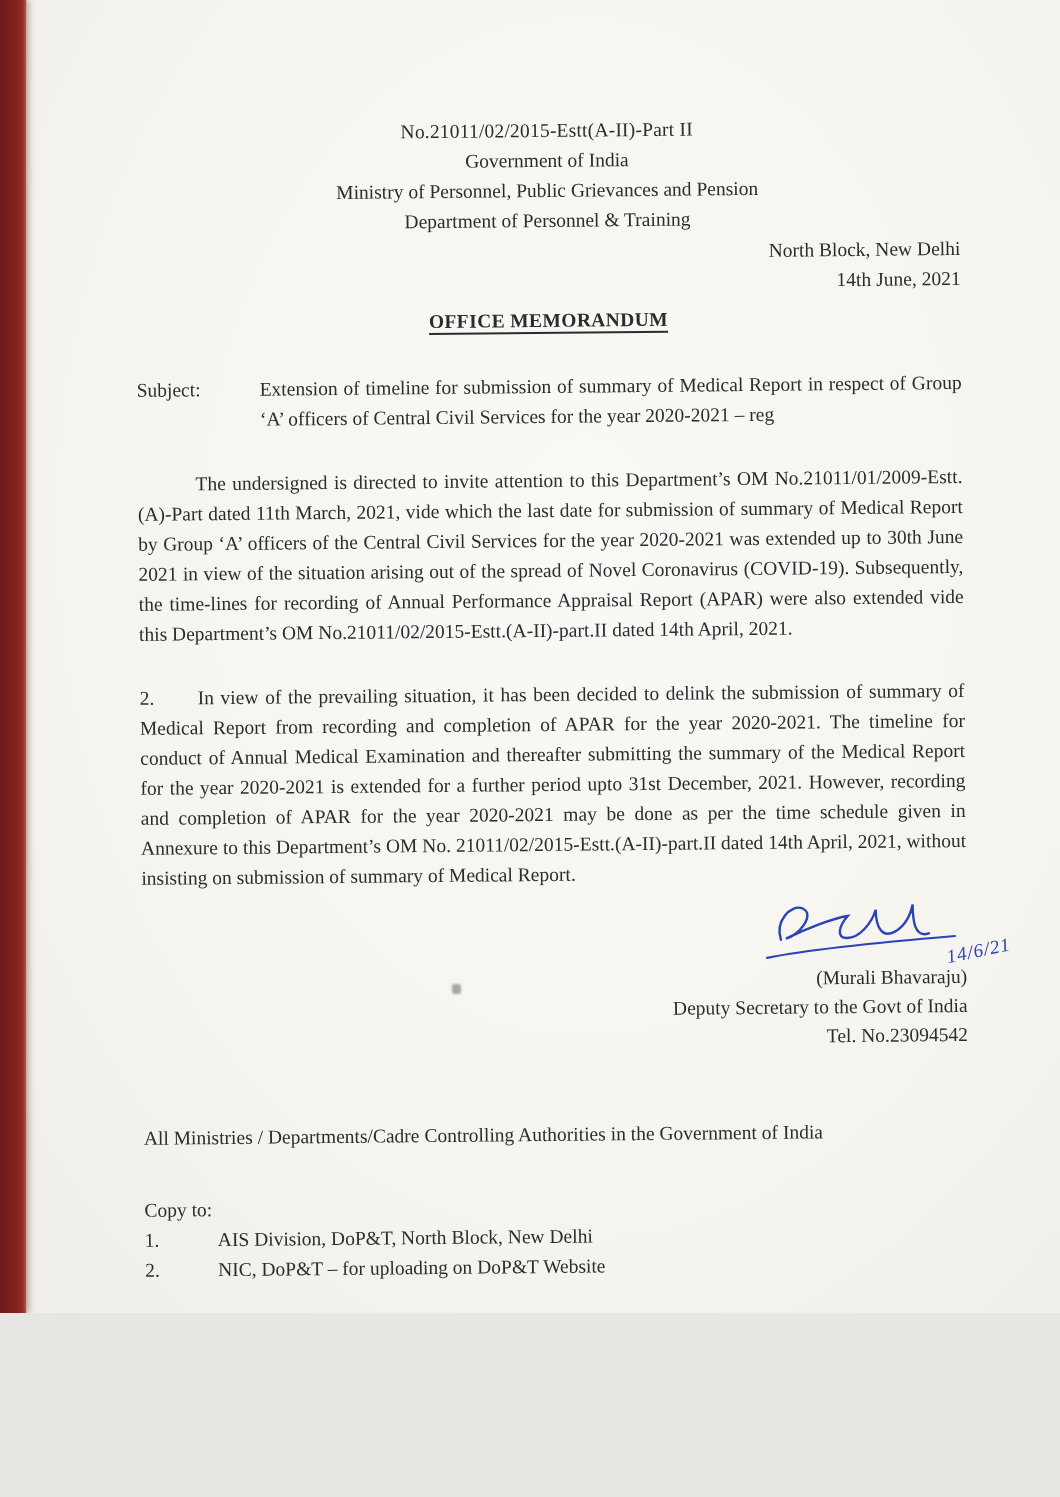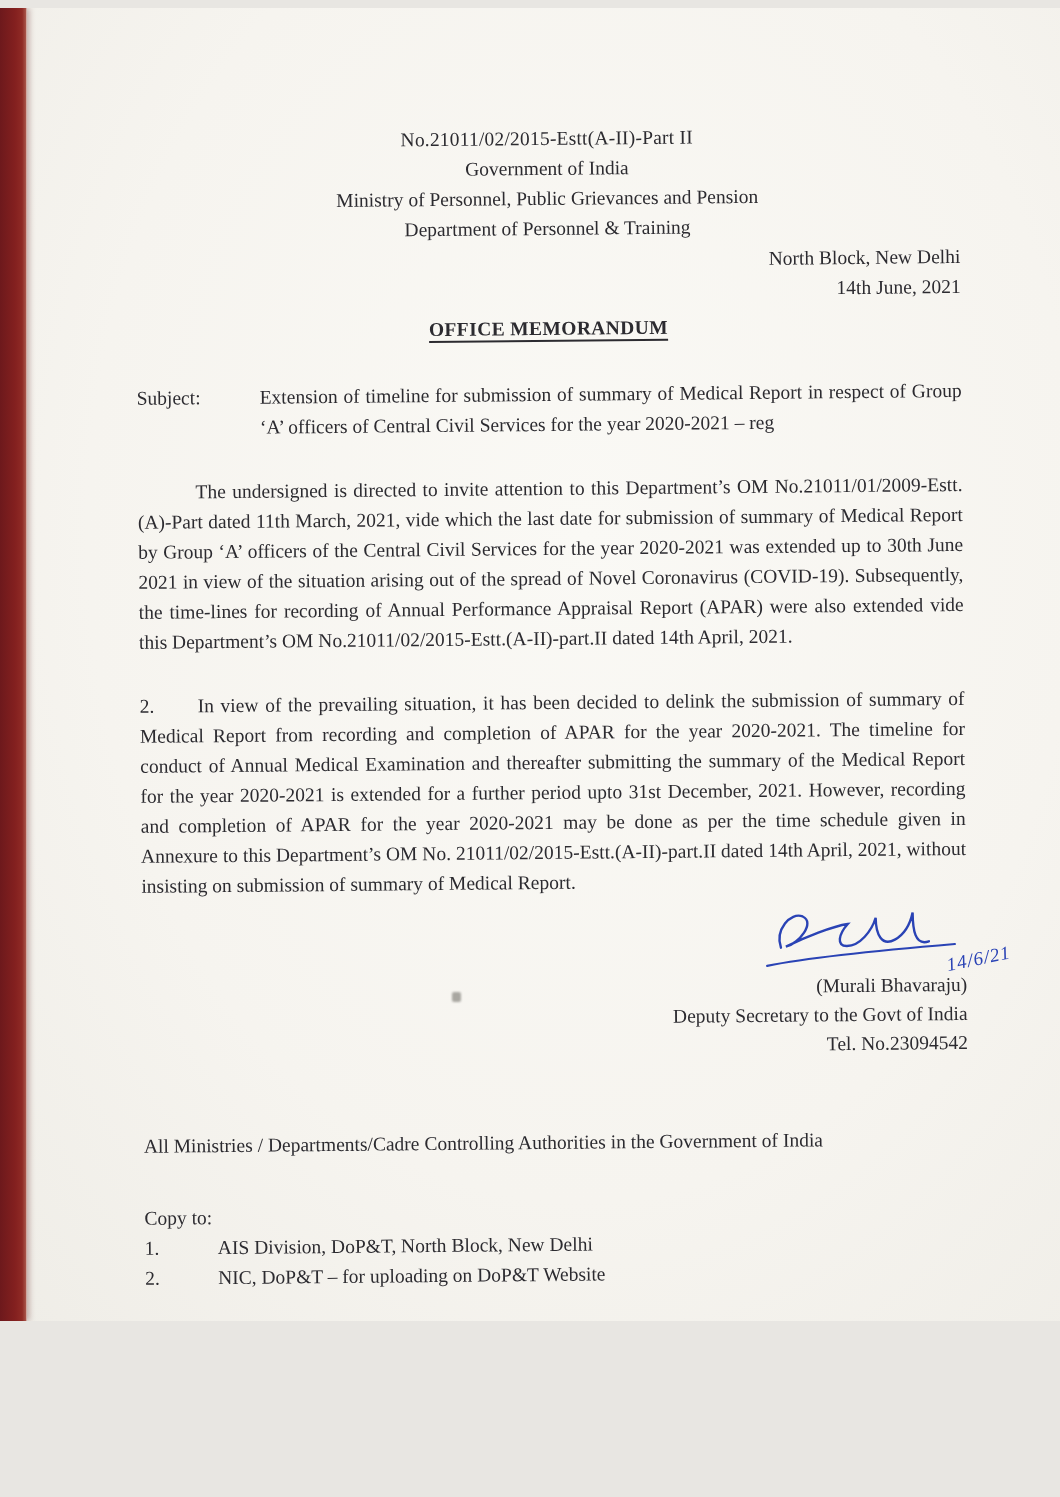--- a/index.html
+++ b/index.html
@@ -4,21 +4,21 @@
 <style>
   html, body {
     margin: 0;
     padding: 0;
     background: #e8e6e2;
   }
   .page {
     position: relative;
     width: 1060px;
     height: 1313px;
-    margin: 8px auto;
+    margin: 0 auto;
     background:
       radial-gradient(ellipse at 55% 40%, #faf9f5 0%, #f6f4ef 60%, #efede7 100%);
     overflow: hidden;
     font-family: "Liberation Serif", "DejaVu Serif", serif;
     color: #2c2b30;
   }
   .scan-edge {
     position: absolute;
     left: 0; top: 0; bottom: 0;
     width: 27px;

